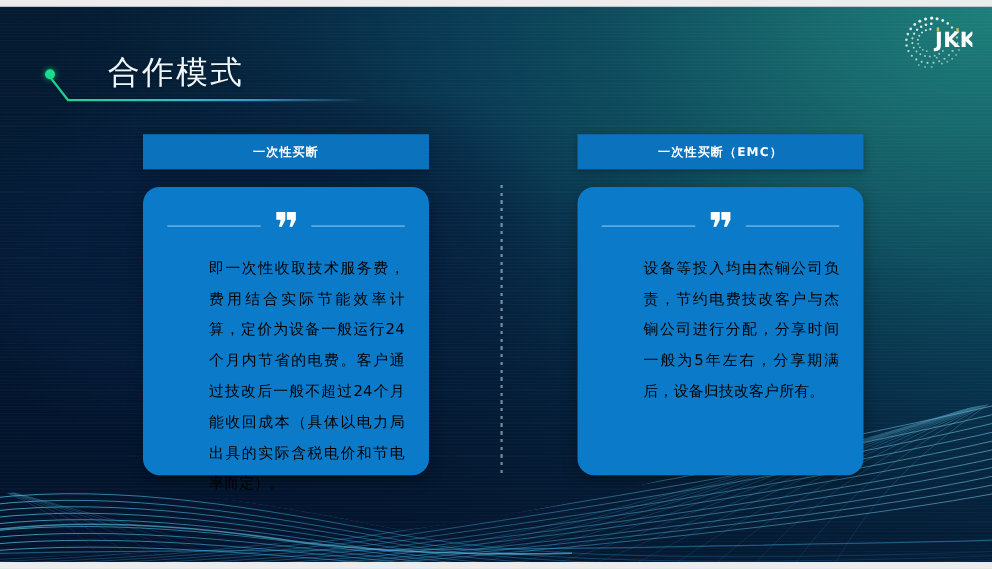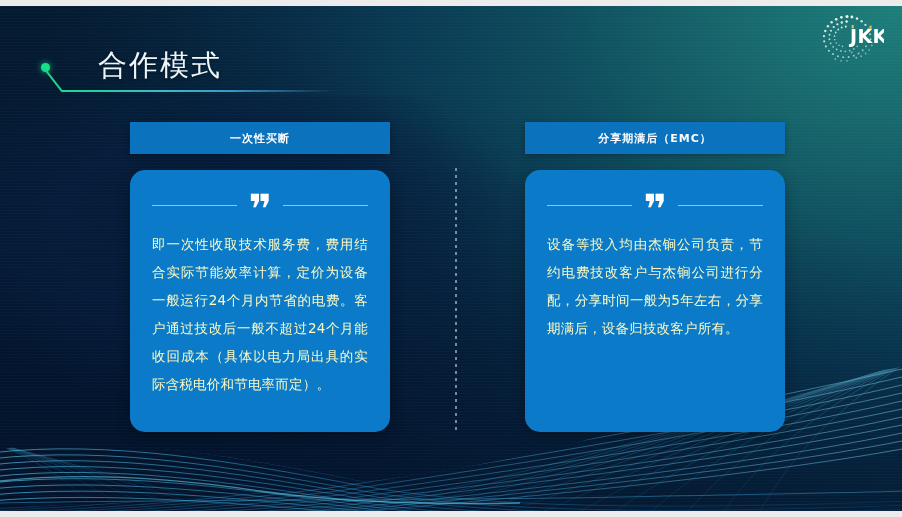--- a/index.html
+++ b/index.html
@@ -99,24 +99,25 @@
     gap: 12px; height: 26px; margin-bottom: 12px;
   }
   .qline { flex: 1; height: 1px; background: rgba(255,255,255,.55); }
   .qmark {
     color: #ffffff; font-size: 40px; line-height: 24px;
     font-weight: bold; font-family: "DejaVu Sans", "Liberation Sans", sans-serif;
     transform: translateY(4px);
     letter-spacing: -1px;
   }
   .card-text {
-    color: #fef9c3; font-size: 13.5px; line-height: 28px;
+    color: #000000; font-size: 13.5px; line-height: 28px;
     text-align: justify; text-align-last: left;
     font-family: "DejaVu Sans", "Liberation Sans", sans-serif;
     letter-spacing: .2px;
+    margin-left: 38px;
   }
   
   .divider {
     position: absolute; left: 455px; top: 162px;
     width: 2px; height: 264px;
     background: repeating-linear-gradient(180deg, rgba(176,196,214,.65) 0px, rgba(176,196,214,.65) 3px, rgba(0,0,0,0) 3px, rgba(0,0,0,0) 7px);
   }
   
   .top-strip { position: absolute; left:0; top:0; width:902px; height:6px; background:#ececec; z-index:50;}
   .bottom-strip { position: absolute; left:0; top:511px; width:902px; height:6px; background:#ececec; z-index:50;}
@@ -307,21 +308,21 @@
       <div class="quote-row">
         <span class="qline"></span>
         <span class="qmark">❞</span>
         <span class="qline"></span>
       </div>
       <div class="card-text">即一次性收取技术服务费，费用结合实际节能效率计算，定价为设备一般运行24个月内节省的电费。客户通过技改后一般不超过24个月能收回成本（具体以电力局出具的实际含税电价和节电率而定）。</div>
     </div>
   </div>
 
   <div class="col col-b">
-    <div class="card-header">分享期满后（EMC）</div>
+    <div class="card-header">一次性买断（EMC）</div>
     <div class="card-body">
       <div class="quote-row">
         <span class="qline"></span>
         <span class="qmark">❞</span>
         <span class="qline"></span>
       </div>
       <div class="card-text">设备等投入均由杰锏公司负责，节约电费技改客户与杰锏公司进行分配，分享时间一般为5年左右，分享期满后，设备归技改客户所有。</div>
     </div>
   </div>
 

